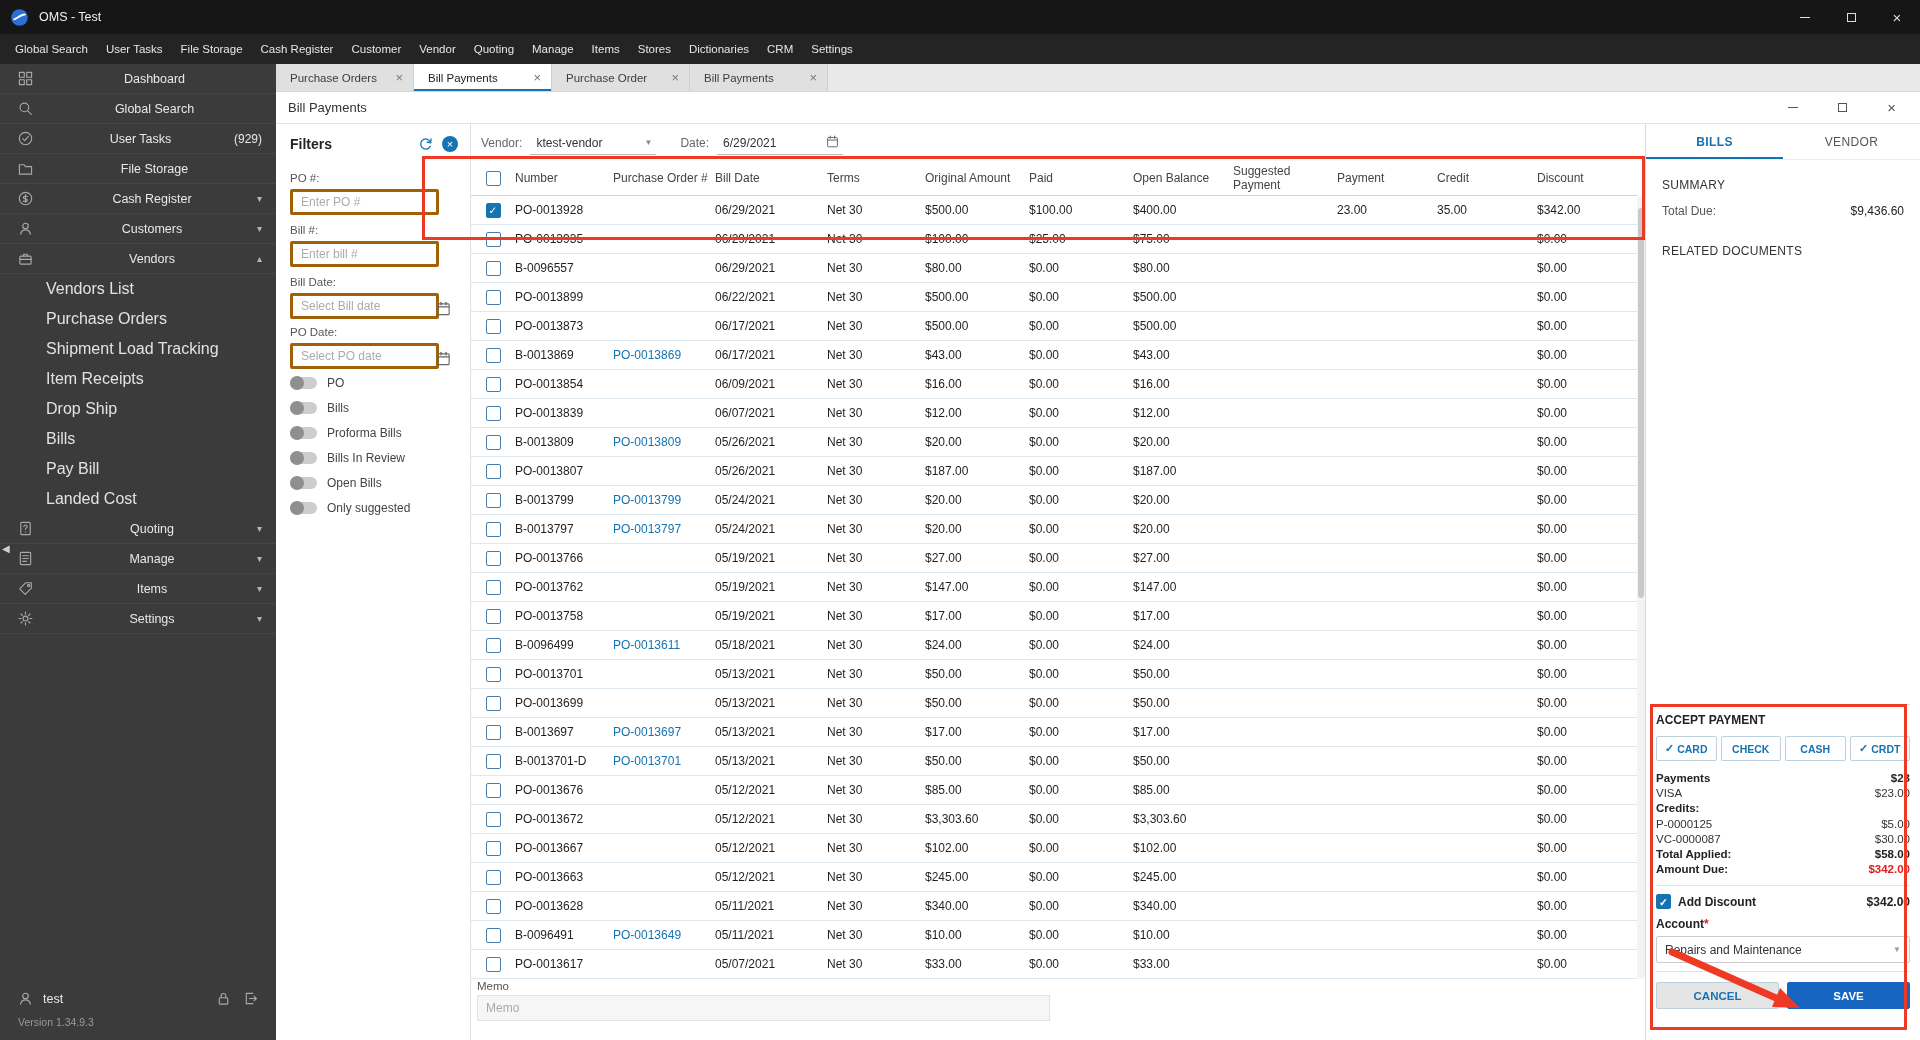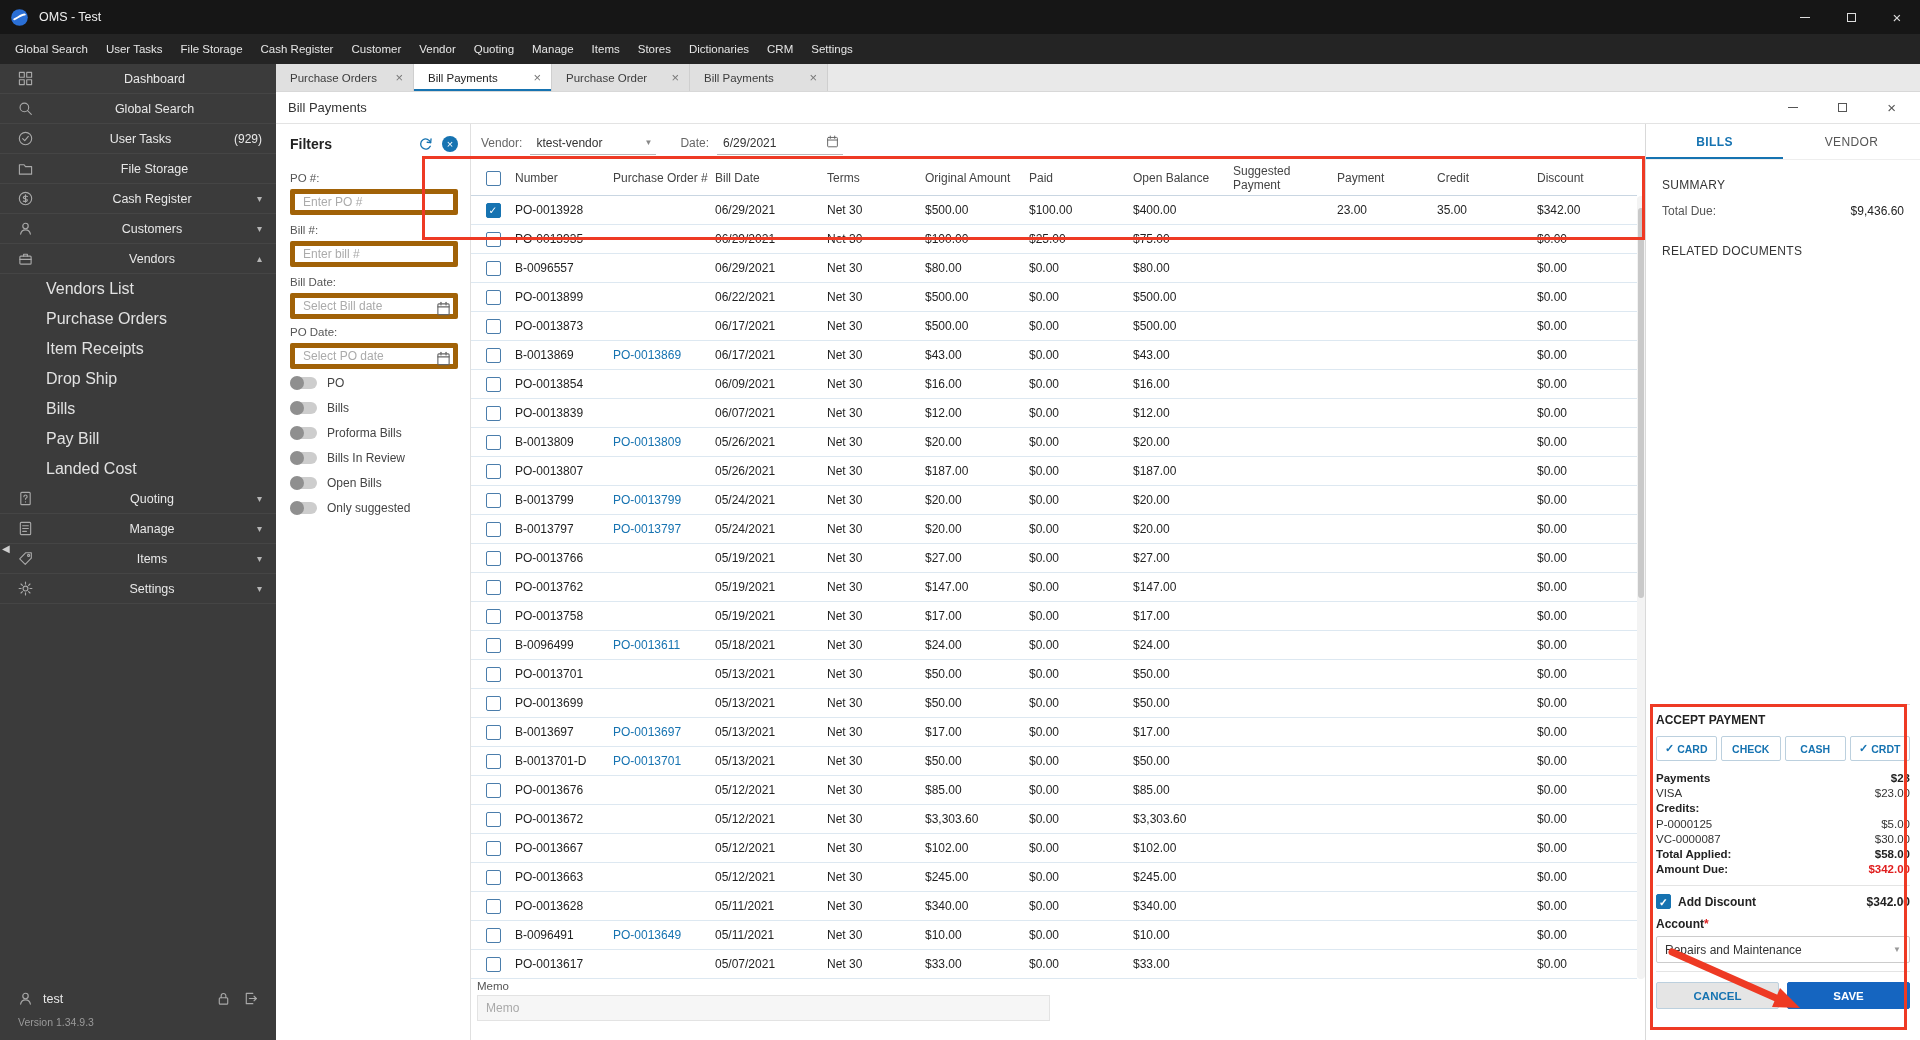--- a/index.html
+++ b/index.html
@@ -60,21 +60,21 @@
   .gl-restore.d{border-color:#555;}
 
   
   .filters{position:absolute;left:276px;top:124px;width:195px;height:916px;background:#fff;border-right:1px solid #e0e0e0;}
   .f-head{position:absolute;top:12px;left:14px;right:12px;display:flex;align-items:center;}
   .f-title{font-size:14px;font-weight:bold;color:#222;}
   .f-icons{margin-left:auto;display:flex;gap:9px;align-items:center;}
   .clear-ic{width:16px;height:16px;border-radius:50%;background:var(--link);color:#fff;font-size:11px;display:flex;align-items:center;justify-content:center;cursor:pointer;}
   .f-group{position:absolute;left:14px;width:168px;}
   .f-label{font-size:11.5px;color:#555;margin-bottom:5px;}
-  .f-input{width:168px;height:26px;border:5px solid #a16207;border-radius:2px;font-size:12px;padding:0 8px;color:#000000;font-family:inherit;background:#fff;}
+  .f-input{width:149px;height:26px;border:3px solid #a16207;border-radius:2px;font-size:12px;padding:0 8px;color:#000000;font-family:inherit;background:#fff;}
   .f-input::placeholder{color:#ababab;}
   .f-date .ic{position:absolute;right:7px;top:25px;}
   .toggles{position:absolute;left:14px;top:246px;right:8px;}
   .tg-row{height:25px;display:flex;align-items:center;gap:10px;cursor:pointer;}
   .toggle{width:27px;height:12px;background:#cdcdcd;border-radius:6px;position:relative;flex:0 0 auto;}
   .toggle::after{content:"";position:absolute;left:0;top:-1px;width:14px;height:14px;border-radius:50%;background:#8f8f8f;}
   .tg-label{font-size:12px;color:#444;}
 
   
   .main{position:absolute;left:471px;top:124px;width:1174px;height:916px;background:#fff;}
@@ -233,20 +233,21 @@
         <div class="s-item">
           <svg viewBox="0 0 16 16" class="ic">
             <rect x="2" y="5.5" width="12" height="8.5" rx="1"></rect>
             <path d="M6 5.5v-2h4v2M2 9h12"></path>
           </svg>
           <span class="s-label">Vendors</span>
           <span class="s-chev">▴</span>
         </div>
         <div class="s-sub">Vendors List</div>
         <div class="s-sub">Purchase Orders</div>
+        <div class="s-sub">Shipment Load Tracking</div>
         <div class="s-sub">Item Receipts</div>
         <div class="s-sub">Drop Ship</div>
         <div class="s-sub">Bills</div>
         <div class="s-sub">Pay Bill</div>
         <div class="s-sub">Landed Cost</div>
         <div class="s-item">
           <svg viewBox="0 0 16 16" class="ic">
             <rect x="3" y="1.5" width="10" height="13" rx="1"></rect>
             <path d="M6.3 6c0-2.3 3.4-2.3 3.4 0 0 1.4-1.7 1.3-1.7 2.8M8 11.4v.2"></path>
           </svg>

